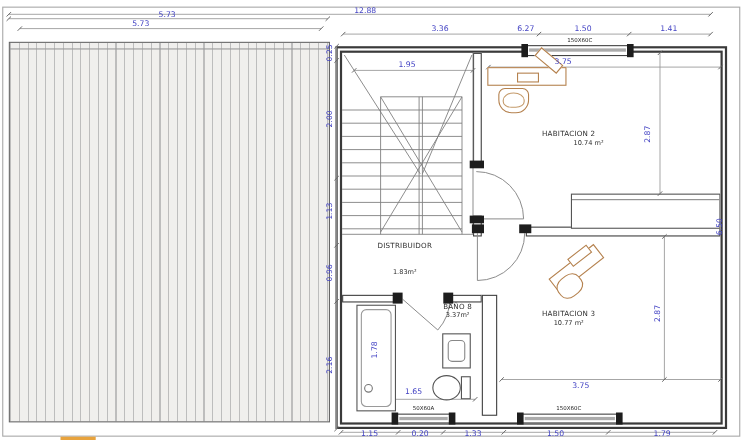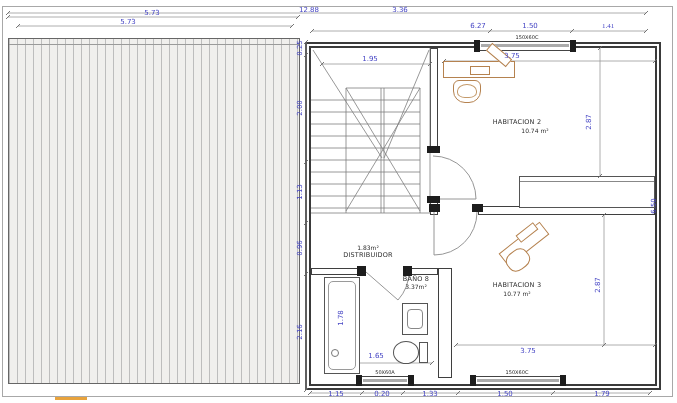--- a/index.html
+++ b/index.html
@@ -98,27 +98,27 @@
   <div class="abs fx" style="left:324px;top:277px;width:36px;height:97px;">
     <div style="margin:3px;width:28px;height:89px;border:1px solid #9a9a9a;border-radius:5px;box-sizing:border-box;"></div>
   </div>
   <div class="abs" style="left:331px;top:349px;width:8px;height:8px;border:1px solid #777;border-radius:50%;background:#fff;box-sizing:border-box;"></div>
   <div class="abs fx" style="left:402px;top:303px;width:26px;height:32px;">
     <div style="margin:5px 4px;width:16px;height:20px;border:1px solid #888;border-radius:4px;box-sizing:border-box;"></div>
   </div>
   <div class="abs fx" style="left:393px;top:341px;width:26px;height:23px;border-radius:50%;"></div>
   <div class="abs fx" style="left:419px;top:342px;width:9px;height:21px;"></div>
 
-  <div class="dim" style="left:289px;top:6px;">12.88</div>
+  <div class="dim" style="left:312px;top:6px;">12.88</div>
   <div class="dim" style="left:132px;top:9px;">5.73</div>
   <div class="dim" style="left:108px;top:18px;">5.73</div>
-  <div class="dim" style="left:380px;top:6px;">3.36</div>
+  <div class="dim" style="left:380px;top:22px;">3.36</div>
   <div class="dim" style="left:458px;top:22px;">6.27</div>
   <div class="dim" style="left:510px;top:22px;">1.50</div>
-  <div class="dim" style="left:588px;top:22px;font-family:Liberation Serif, serif;">1.41</div>
+  <div class="dim" style="left:588px;top:22px;">1.41</div>
 
   <div class="vdim" style="left:285px;top:44px;">0.25</div>
   <div class="vdim" style="left:285px;top:104px;">2.00</div>
   <div class="vdim" style="left:285px;top:188px;">1.13</div>
   <div class="vdim" style="left:285px;top:244px;">0.96</div>
   <div class="vdim" style="left:285px;top:328px;">2.16</div>
 
   <div class="dim" style="left:316px;top:390px;">1.15</div>
   <div class="dim" style="left:362px;top:390px;">0.20</div>
   <div class="dim" style="left:410px;top:390px;">1.33</div>
@@ -131,21 +131,21 @@
   <div class="vdim" style="left:583px;top:281px;">2.87</div>
   <div class="dim" style="left:508px;top:347px;">3.75</div>
   <div class="dim" style="left:356px;top:352px;">1.65</div>
   <div class="vdim" style="left:326px;top:314px;">1.78</div>
   <div class="vdim" style="left:639px;top:202px;">6.50</div>
 
   <div class="rn" style="left:472px;top:119px;">HABITACION 2</div>
   <div class="ra" style="left:490px;top:127px;">10.74 m²</div>
   <div class="rn" style="left:472px;top:282px;">HABITACION 3</div>
   <div class="ra" style="left:472px;top:290px;">10.77 m²</div>
-  <div class="rn" style="left:323px;top:252px;text-align:center;">DISTRIBUIDOR</div>
+  <div class="rn" style="left:323px;top:220px;text-align:center;">DISTRIBUIDOR</div>
   <div class="ra" style="left:323px;top:244px;">1.83m²</div>
   <div class="rn" style="left:386px;top:276px;width:60px;">BAÑO 8</div>
   <div class="ra" style="left:386px;top:283px;width:60px;">3.37m²</div>
 
   <div class="wl" style="left:502px;top:34px;">150X60C</div>
   <div class="wl" style="left:360px;top:369px;">50X60A</div>
   <div class="wl" style="left:492px;top:369px;">150X60C</div>
 
 </div>
 

